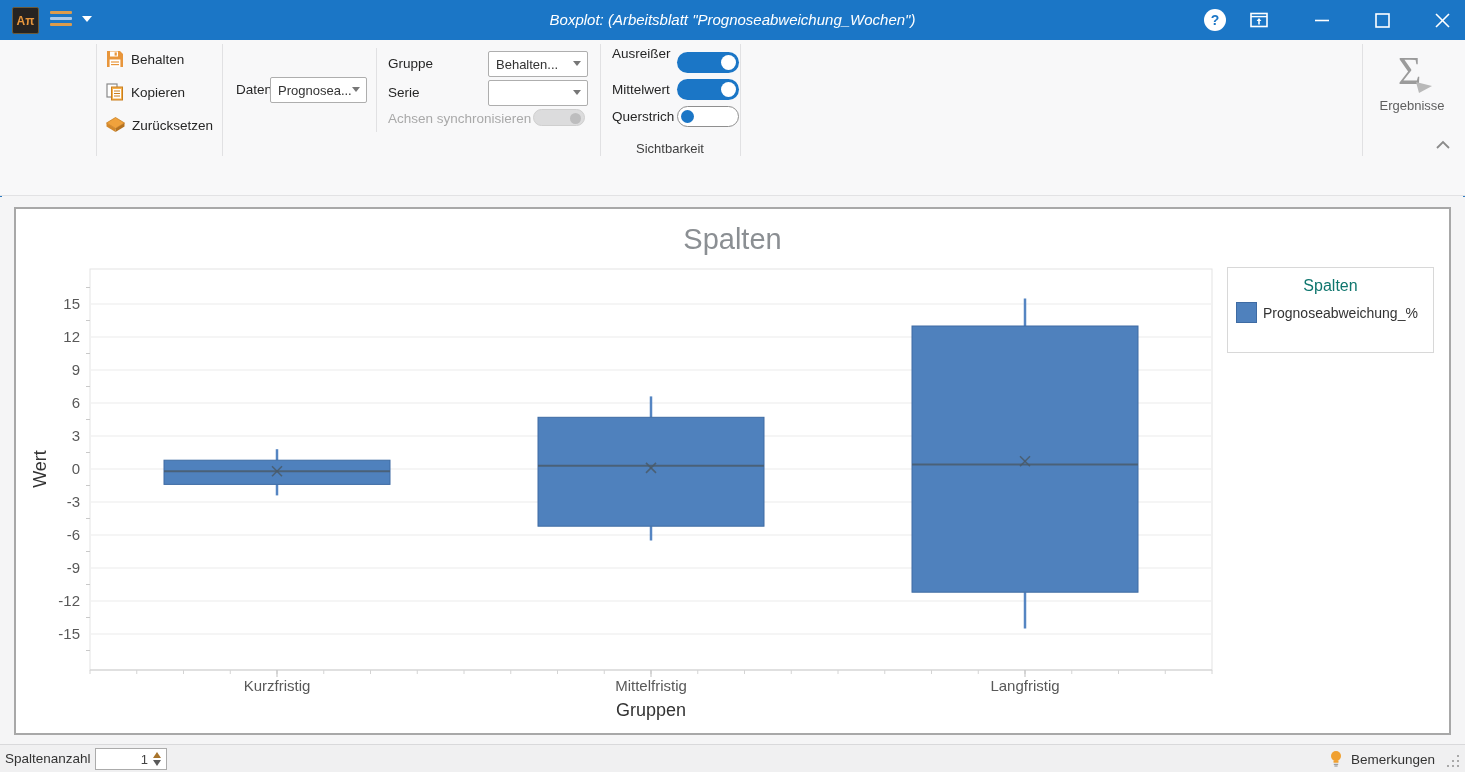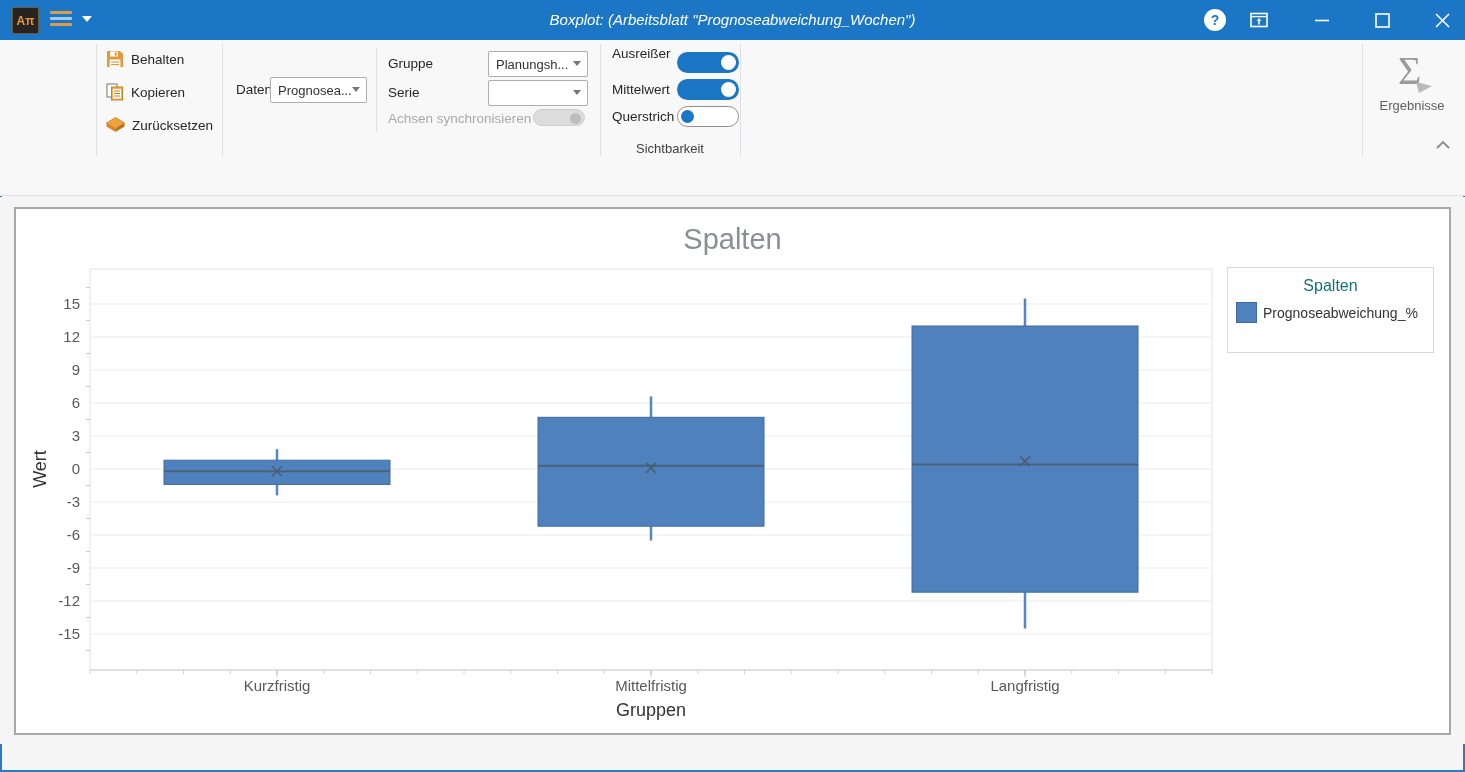--- a/index.html
+++ b/index.html
@@ -188,21 +188,21 @@
       <div class="rsep" style="left:222px;"></div>
 
       <span class="field-label" style="left:236px; top:42px;">Daten</span>
       <div class="combo" style="left:270px; top:37px; width:97px;">
         <span>Prognosea...</span>
         <span class="caret"></span>
       </div>
       <div class="rsep short" style="left:376px;"></div>
       <span class="field-label" style="left:388px; top:16px;">Gruppe</span>
       <div class="combo" style="left:488px; top:11px; width:100px;">
-        <span>Planungsh...</span>
+        <span>Behalten...</span>
         <span class="caret"></span>
       </div>
       <span class="field-label" style="left:388px; top:45px;">Serie</span>
       <div class="combo" style="left:488px; top:40px; width:100px;">
         <span></span>
         <span class="caret"></span>
       </div>
       <span class="field-label disabled" style="left:388px; top:71px;">Achsen synchronisieren</span>
       <div class="toggle disabled" style="left:533px; top:69px;">
         <span class="knob"></span>
@@ -337,14 +337,39 @@
       <div class="legend">
         <div class="legend-title">Spalten</div>
         <div class="legend-entry">
           <span class="legend-swatch" id="legend-swatch" style="background: rgb(79, 129, 189);"></span>
           <span class="lbl">Prognoseabweichung_%</span>
         </div>
       </div>
     </div>
   </div>
 
+  <div class="statusbar">
+    <span class="sb-label">Spaltenanzahl</span>
+    <div class="spinner">
+      <input value="1" style="">
+      <span class="spin-up"></span>
+      <span class="spin-down"></span>
+    </div>
+    <div class="sb-right">
+      <svg width="14" height="18" viewBox="0 0 14 18">
+        <circle cx="7" cy="6" r="5" fill="#f0a030"></circle>
+        <rect x="4.5" y="10.2" width="5" height="2.6" rx="0.5" fill="#f0a030"></rect>
+        <line x1="4.8" y1="14.3" x2="9.2" y2="14.3" stroke="#8a8a8a" stroke-width="1"></line>
+        <line x1="5.4" y1="16" x2="8.6" y2="16" stroke="#8a8a8a" stroke-width="1"></line>
+      </svg>
+      <span class="lbl">Bemerkungen</span>
+    </div>
+    <div class="grip">
+      <i style="right:0; bottom:0;"></i>
+        <i style="right:5px; bottom:0;"></i>
+        <i style="right:10px; bottom:0;"></i>
+      <i style="right:0; bottom:5px;"></i>
+        <i style="right:5px; bottom:5px;"></i>
+      <i style="right:0; bottom:10px;"></i>
+    </div>
+  </div>
 
 </div>
 
 </body></html>

